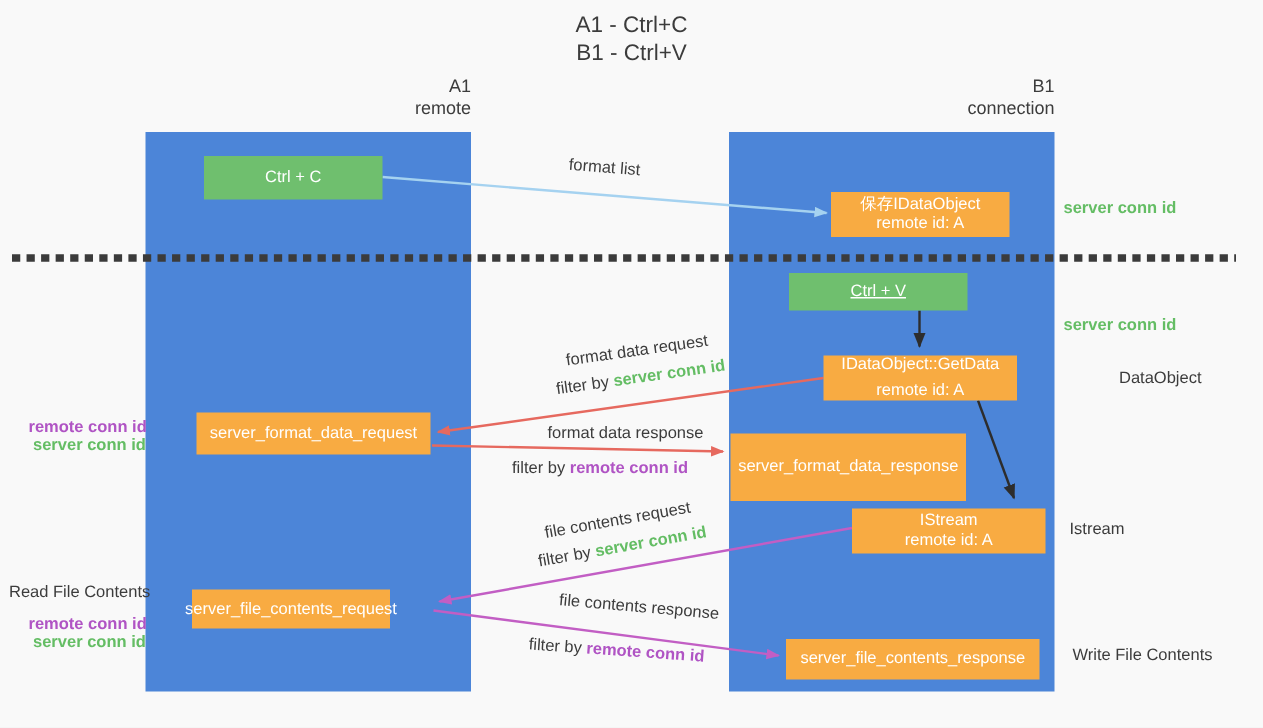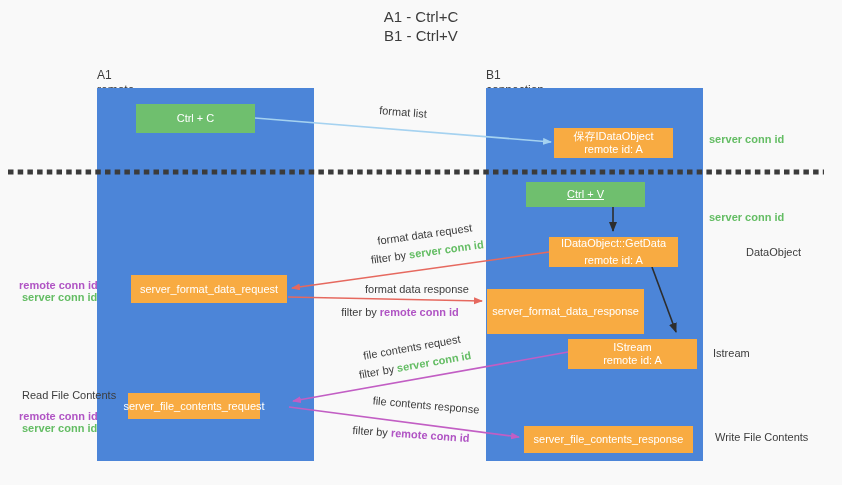--- a/index.html
+++ b/index.html
@@ -6,21 +6,21 @@
     --column-blue:#4c85d8; --node-orange:#f8ab42; --node-green:#6fbf6e;
     --arrow-blue:#a5d2f0; --arrow-red:#e6695f; --arrow-magenta:#c25ec4;
     --arrow-black:#2d2d2d; --text-green:#64bd64; --text-purple:#b054c4;
     --text-dark:#3c3c3c; --background:#f9f9f9;
   }
   html,body{margin:0;padding:0;}
   body{background:#e8e8e8;font-family:"Liberation Sans","DejaVu Sans",sans-serif;}
   .canvas{position:relative;width:842px;height:485px;background:var(--background);overflow:hidden;}
   .title{position:absolute;left:0;top:7px;width:842px;text-align:center;
          font-size:15px;line-height:19px;color:var(--text-dark);}
-  .col-header{position:absolute;top:68px;width:217px;text-align:left;
+  .col-header{position:absolute;top:50px;width:217px;text-align:right;
               font-size:12px;line-height:15px;color:var(--text-dark);}
   .lifeline{position:absolute;top:88px;width:217px;height:373px;background:var(--column-blue);}
   svg.arrows{position:absolute;left:0;top:0;z-index:2;}
   .node{position:absolute;z-index:3;display:flex;flex-direction:column;justify-content:center;
         align-items:center;color:#fff;font-size:11px;line-height:13px;text-align:center;}
   .node.orange{background:var(--node-orange);}
   .node.green{background:var(--node-green);}
   .lbl{position:absolute;z-index:3;font-size:11px;line-height:13px;color:var(--text-dark);white-space:nowrap;}
   .lbl.center{text-align:center;}
   .lbl .two{display:block;margin-top:5px;}
@@ -147,21 +147,21 @@
   </div>
 
   <div class="lbl center" style="left:366px;top:399px;width:120px;transform:rotate(5deg);">file contents response</div>
   <div class="lbl center" style="left:351px;top:428px;width:120px;transform:rotate(4deg);">
     <span>filter by</span>
     <span class="purple-b">remote conn id</span>
   </div>
 
   <div class="lbl purple-b" style="left:19px;top:279px;">remote conn id</div>
   <div class="lbl green-b" style="left:22px;top:291px;">server conn id</div>
-  <div class="lbl" style="left:6px;top:389px;margin-left:16px;">Read File Contents</div>
+  <div class="lbl" style="left:6px;top:389px;">Read File Contents</div>
   <div class="lbl purple-b" style="left:19px;top:410px;">remote conn id</div>
   <div class="lbl green-b" style="left:22px;top:422px;">server conn id</div>
 
   <div class="lbl green-b" style="left:709px;top:133px;">server conn id</div>
   <div class="lbl green-b" style="left:709px;top:211px;">server conn id</div>
   <div class="lbl" style="left:712px;top:246px;padding-left:34px;">DataObject</div>
   <div class="lbl" style="left:713px;top:347px;">Istream</div>
   <div class="lbl" style="left:715px;top:431px;">Write File Contents</div>
 
 </div>

